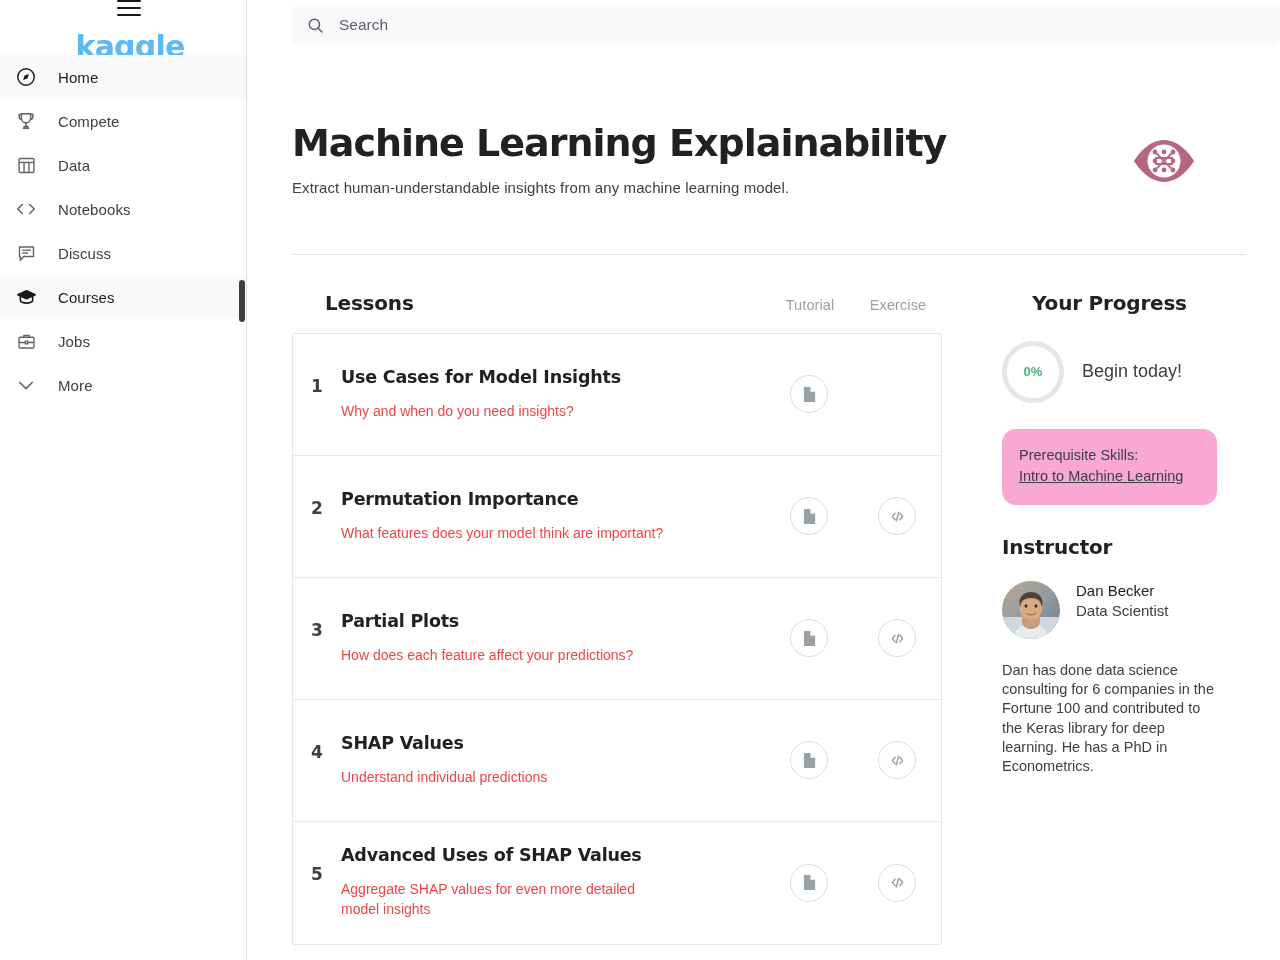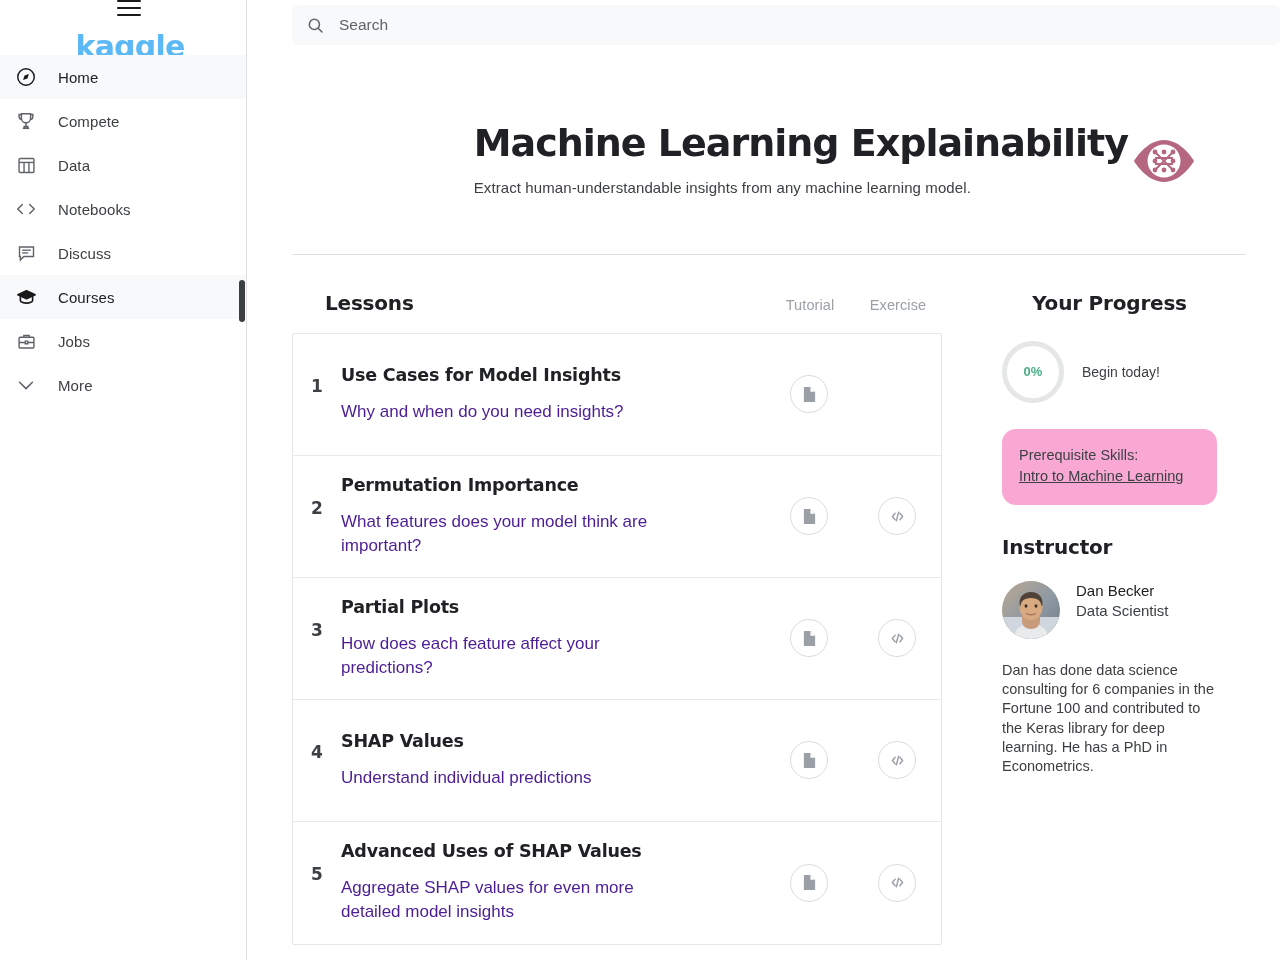--- a/index.html
+++ b/index.html
@@ -122,21 +122,21 @@
     color: #3c4043;
     width: 100%;
   }
   .search-input::placeholder { color: #5f6368; opacity: 1; }
 
   .content { padding: 0 0 0 45px; }
 
   .course-head {
     display: flex;
     align-items: flex-start;
-    justify-content: flex-end;
+    justify-content: space-between;
     padding-top: 72px;
     padding-right: 24px;
   }
   .course-title {
     font-family: "DejaVu Sans", sans-serif;
     font-size: 38px;
     font-weight: 700;
     letter-spacing: -1px;
     color: #202124;
     line-height: 1.15;
@@ -216,22 +216,22 @@
   .lesson-name {
     font-family: "DejaVu Sans", sans-serif;
     font-size: 17.5px;
     font-weight: 700;
     color: #202124;
     letter-spacing: -0.2px;
     line-height: 1.25;
   }
   .lesson-desc {
     margin-top: 13px;
-    font-size: 17px;
-    color: #4c1d95;
+    font-size: 14px;
+    color: #ef4444;
     line-height: 1.42;
     max-width: 330px;
   }
   .lesson-actions {
     display: flex;
     align-items: center;
     flex: 0 0 176px;
     width: 176px;
   }
   .act-slot {
@@ -270,21 +270,21 @@
     border: 5px solid #e4e6e8;
     display: flex; align-items: center; justify-content: center;
     flex: 0 0 62px;
   }
   .progress-pct {
     font-size: 13px;
     font-weight: 600;
     color: #4caf83;
   }
   .progress-label {
-    font-size: 14px;
+    font-size: 18px;
     color: #3c4043;
   }
 
   .prereq-box {
     margin-top: 26px;
     background: #f9a8d4;
     border-radius: 14px;
     padding: 16px 17px 18px 17px;
   }
   .prereq-title {

